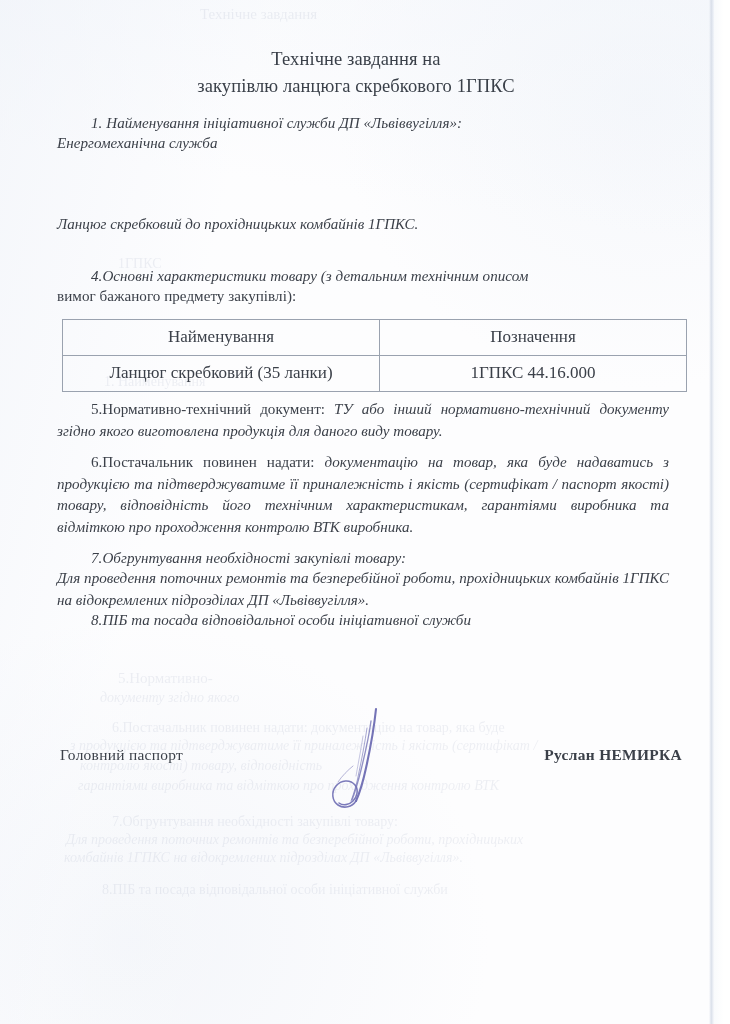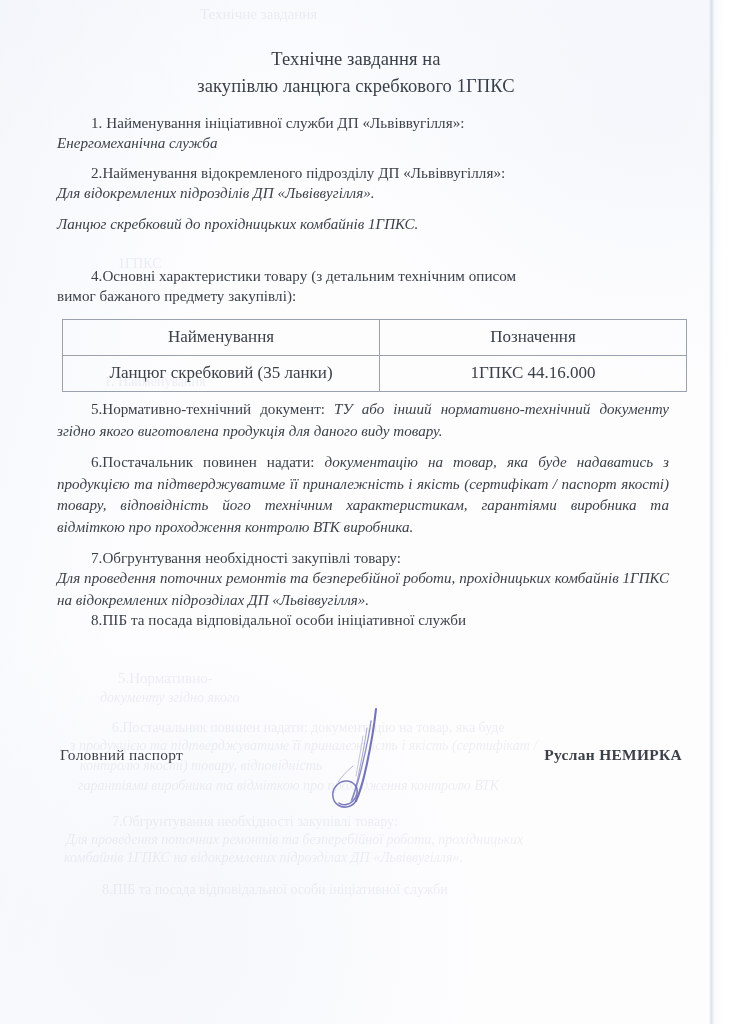--- a/index.html
+++ b/index.html
@@ -87,21 +87,21 @@
   .block {
     position: absolute;
     left: 57px;
     width: 612px;
   }
   .ln {
     font-size: 15.1px;
     line-height: 1.355;
     letter-spacing: 0.04px;
   }
-  .ln.ind { text-indent: 34px; }
+  .ln.ind { text-indent: 34px; font-style: italic; }
   .ln.it {
     font-style: italic;
     letter-spacing: 0.02px;
   }
   .just {
     text-align: justify;
     text-justify: inter-word;
     font-size: 15.1px;
     line-height: 1.44;
     font-style: italic;
@@ -196,24 +196,20 @@
     <div class="doc-title">
       <span>Технічне завдання на</span>
       <span class="l2">закупівлю ланцюга скребкового 1ГПКС</span>
     </div>
 
     <div class="block" id="b1">
       <div class="ln ind">1. Найменування ініціативної служби ДП «Львіввугілля»:</div>
       <div class="ln it">Енергомеханічна служба</div>
     </div>
 
-    <div class="block" id="b2">
-      <div class="ln ind">2.Найменування відокремленого підрозділу ДП «Львіввугілля»:</div>
-      <div class="ln it">Для  відокремлених підрозділів  ДП «Львіввугілля».</div>
-    </div>
 
     <div class="block" id="b3">
       <div class="ln it">Ланцюг скребковий  до прохідницьких комбайнів 1ГПКС.</div>
     </div>
 
     <div class="block" id="b4">
       <div class="ln ind">4.Основні характеристики товару (з детальним технічним описом</div>
       <div class="ln">вимог   бажаного предмету закупівлі):</div>
     </div>
 

